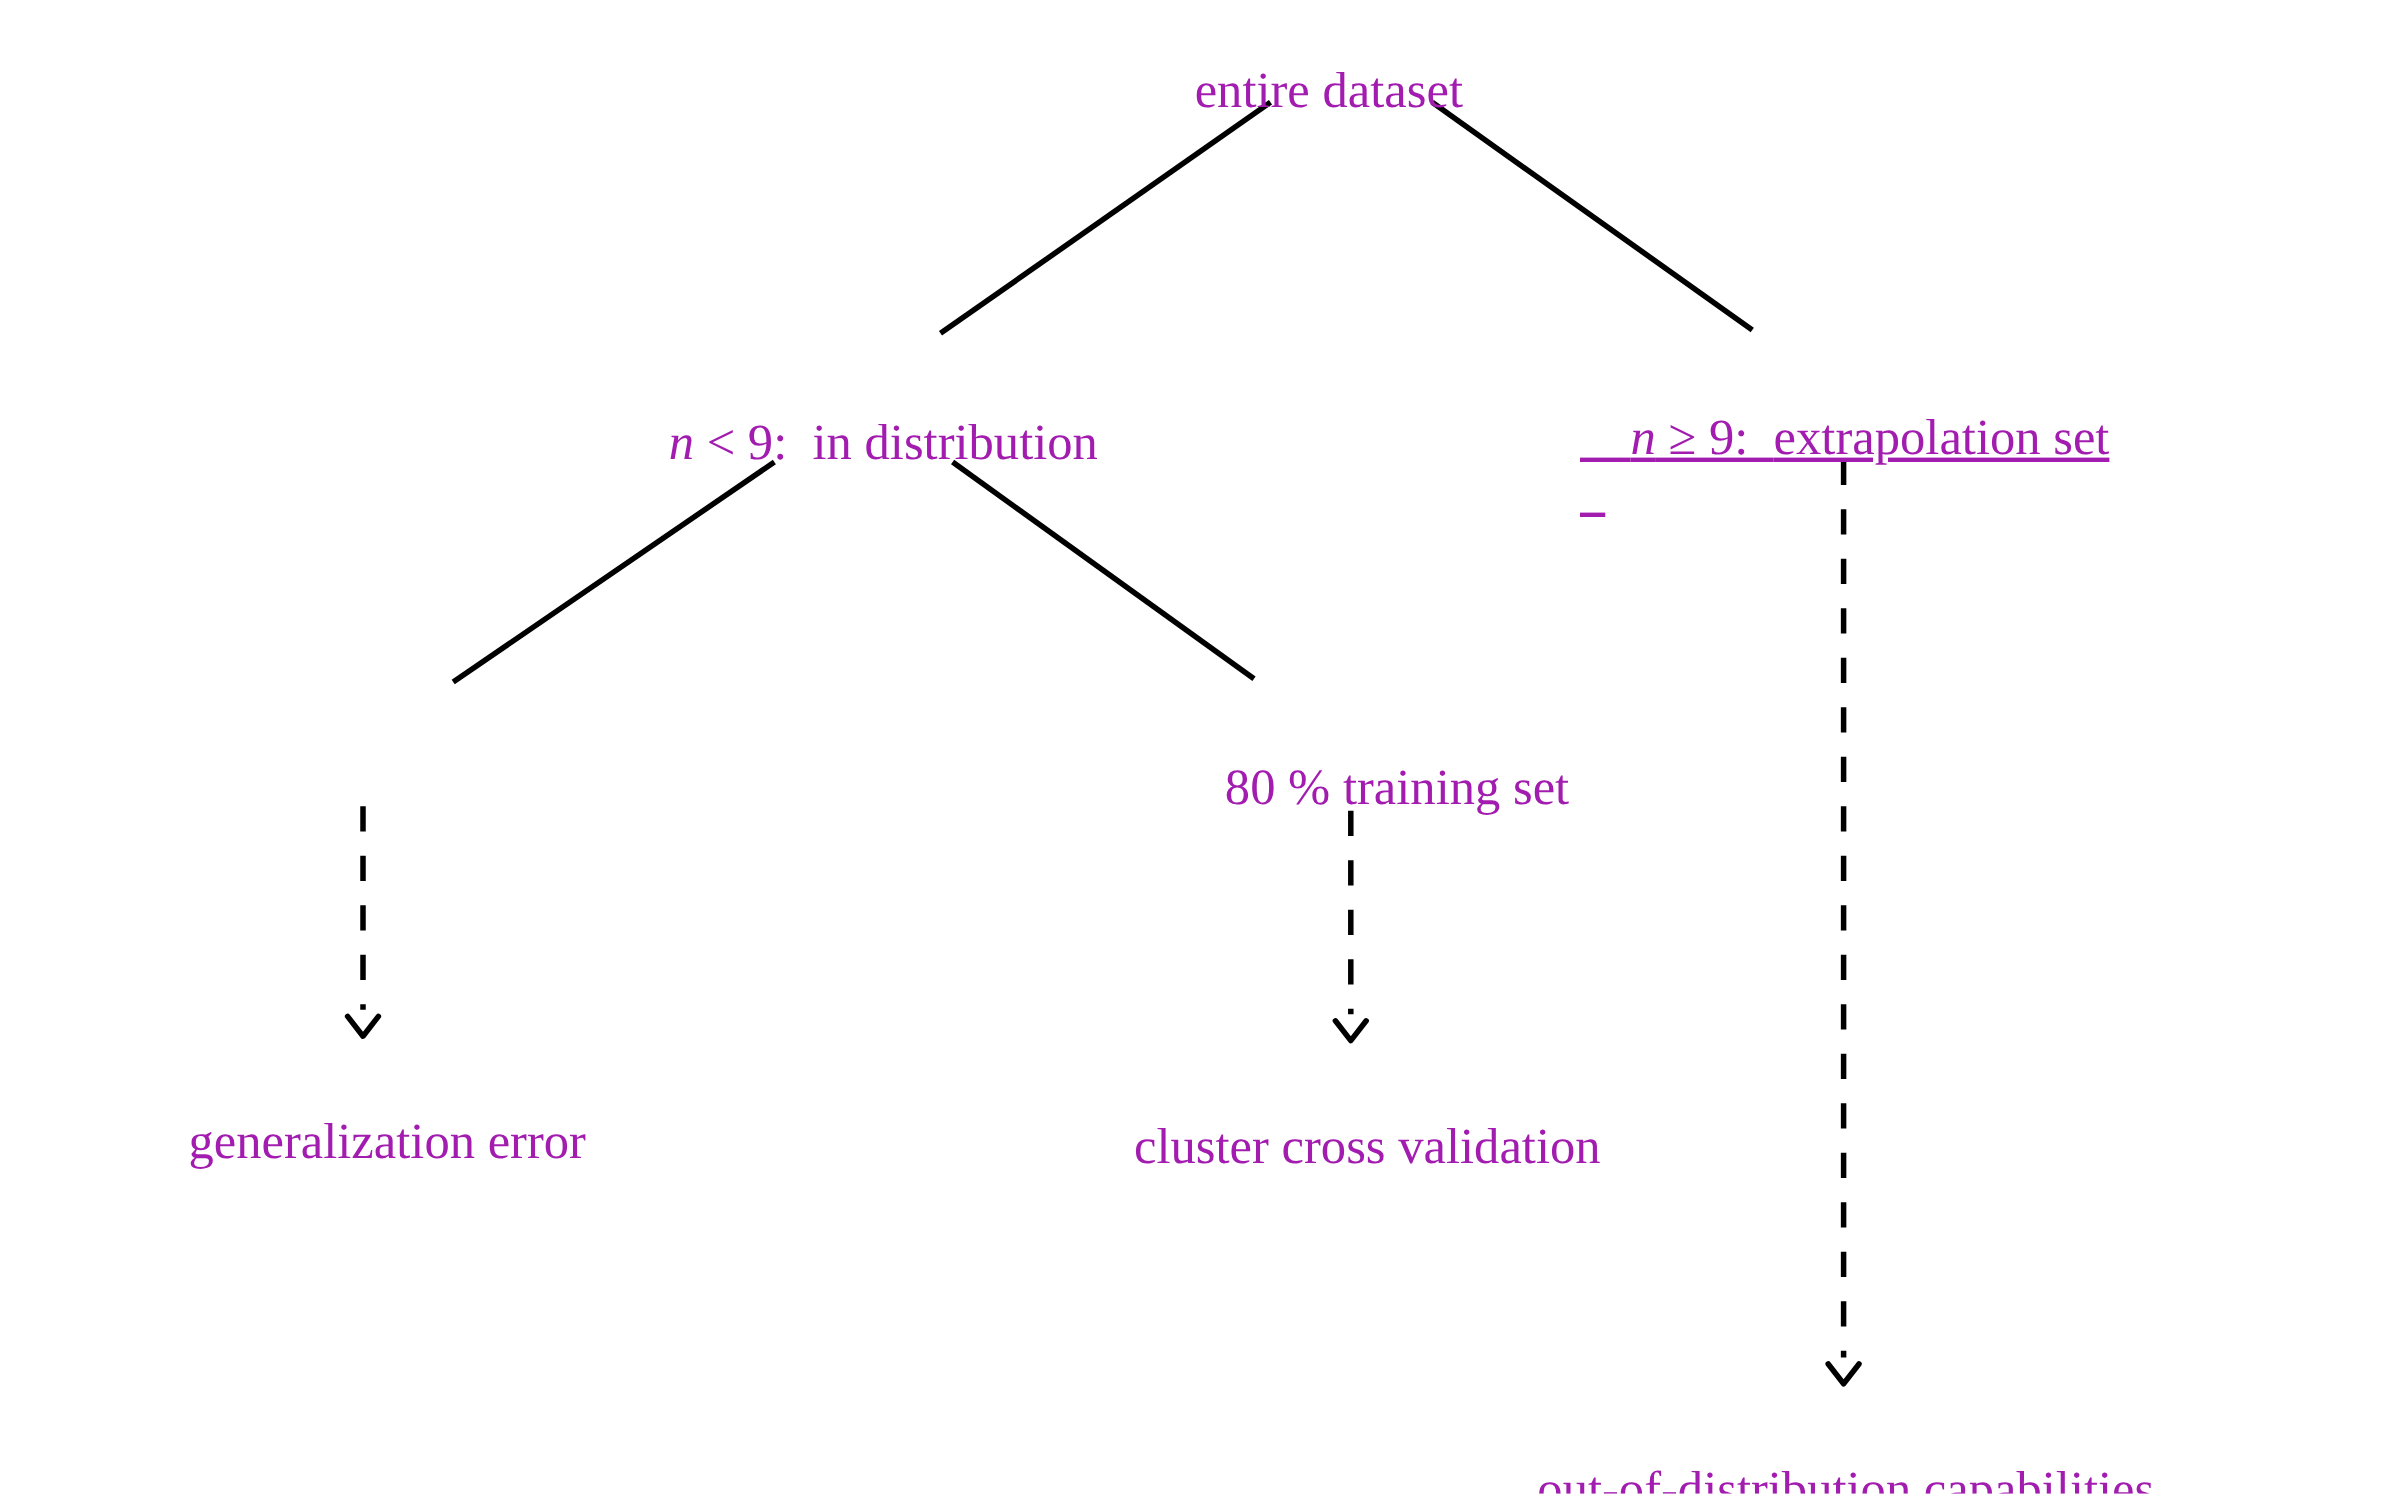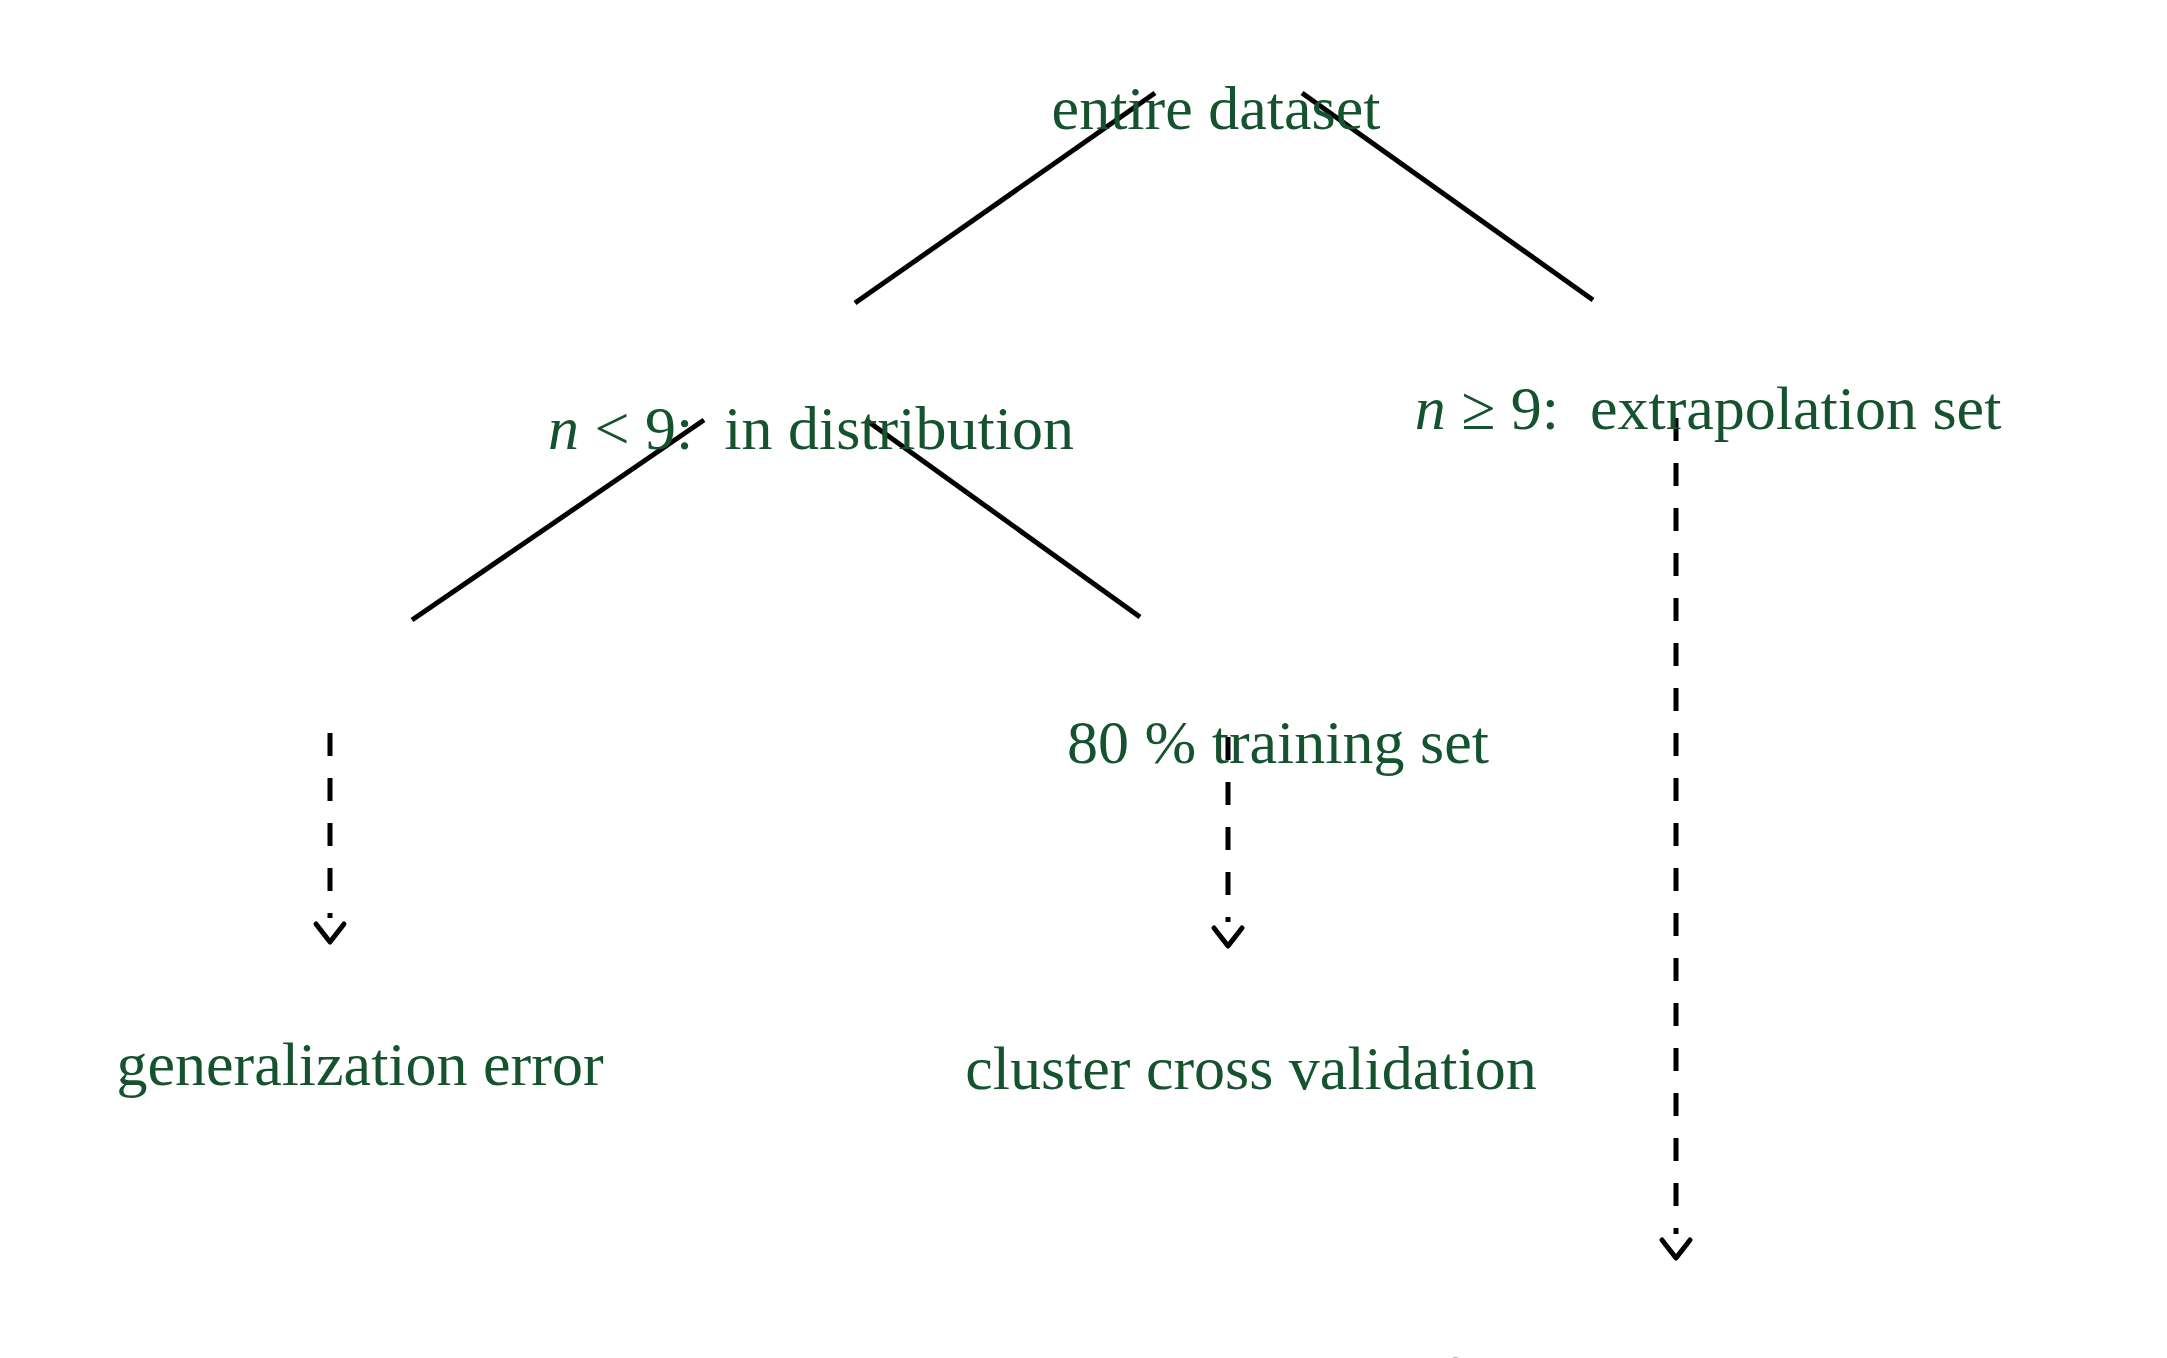--- a/index.html
+++ b/index.html
@@ -19,24 +19,24 @@
   .edges {
     position: absolute;
     top: 0;
     left: 0;
     width: 2167px;
     height: 1358px;
   }
   .node {
     position: absolute;
     transform: translateX(-50%);
-    font-size: 62px;
+    font-size: 46px;
     line-height: 1.1;
     white-space: pre;
-    color: #14532d;
+    color: #a21caf;
   }
   .math-var {
     font-style: italic;
   }
   .edge {
     stroke: #000000;
     stroke-width: 5;
     fill: none;
   }
   .edge-dashed {
@@ -76,21 +76,21 @@
   </svg>
 
   <div class="node" style="left:1185px; top:6px;">
     <span>entire dataset</span>
   </div>
 
   <div class="node" style="left:780px; top:326px;">
     <span class="math-var">n</span><span> &lt; 9:  </span><span>in distribution</span>
   </div>
 
-  <div class="node" style="left:1677px; top:306px;">
+  <div class="node" style="left:1677px; top:322px;text-decoration:underline;">
     <span class="math-var">n</span><span> ≥ 9:  </span><span>extrapolation set</span>
   </div>
 
 
   <div class="node" style="left:1247px; top:640px;">
     <span>80 % training set</span>
   </div>
 
   <div class="node" style="left:1220px; top:966px;">
     <span>cluster cross validation</span>

